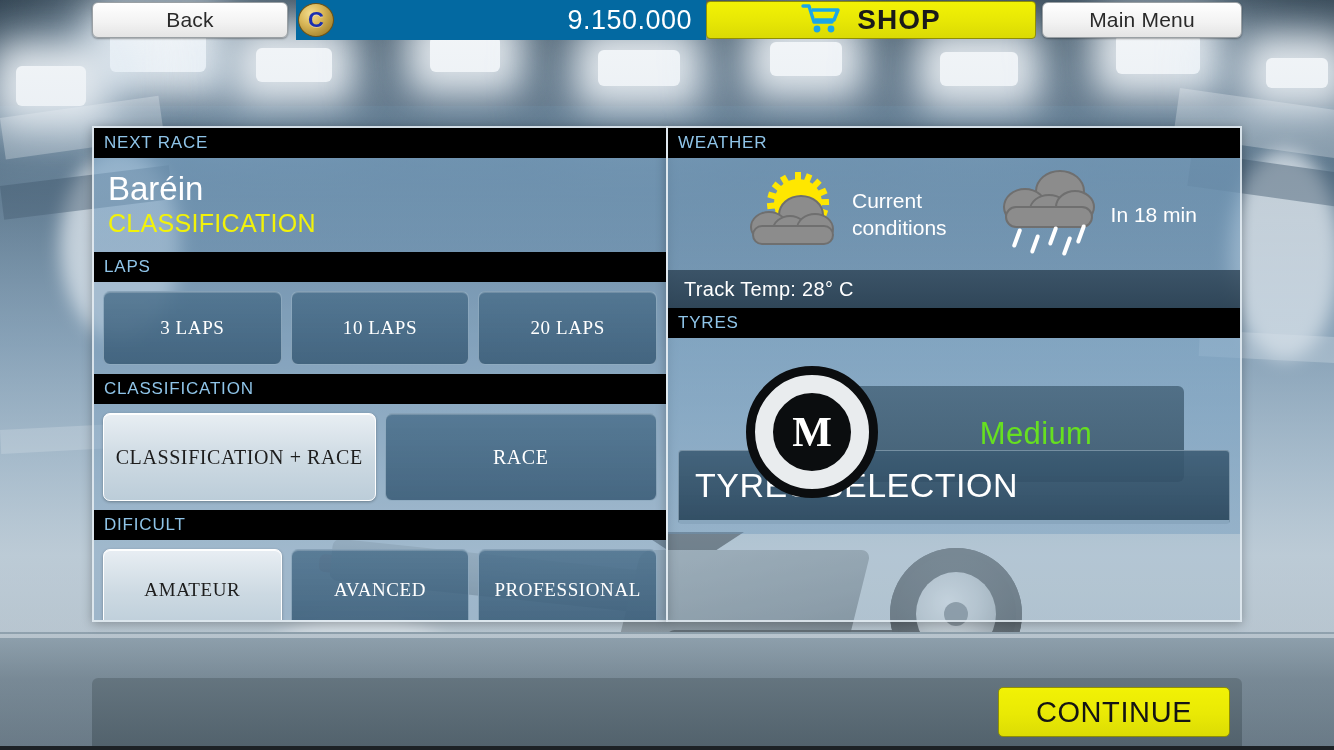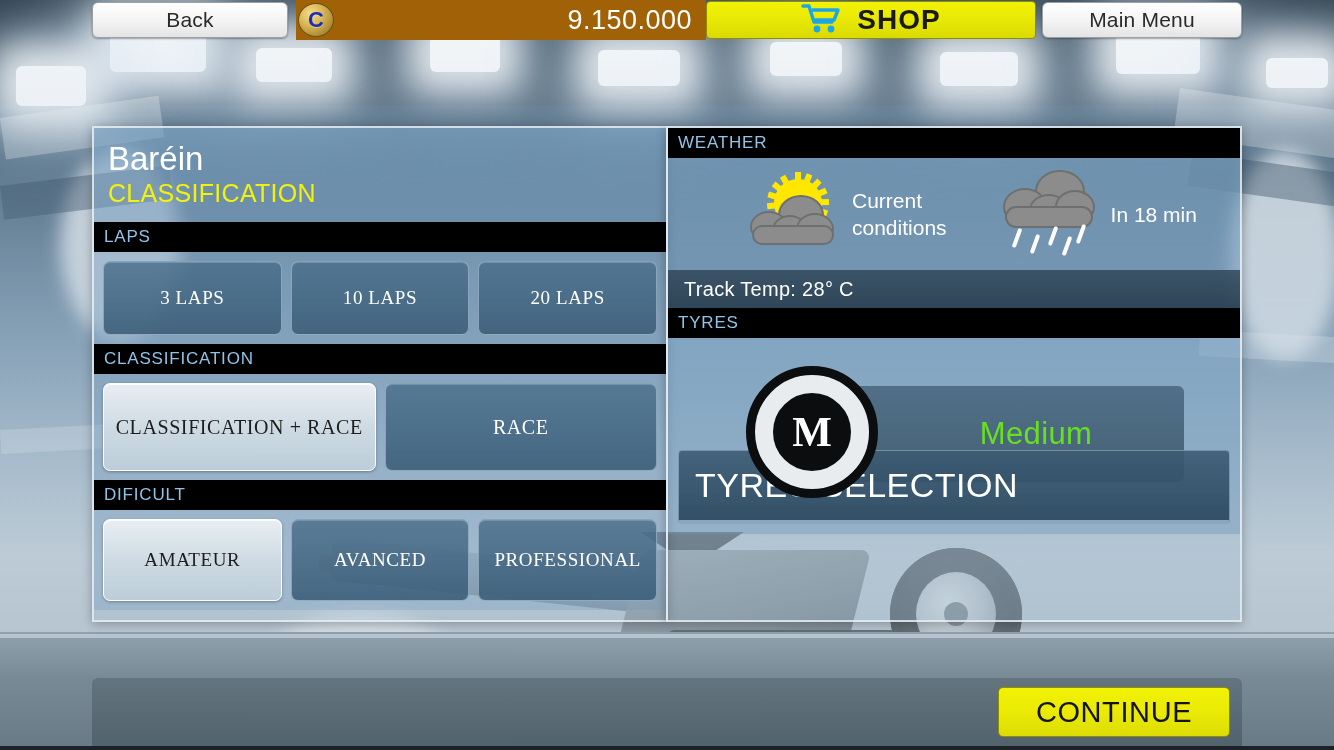--- a/index.html
+++ b/index.html
@@ -107,21 +107,21 @@
     display:flex; align-items:center; justify-content:center;
     font-size:21px; color:#2a2a2a; letter-spacing:.2px;
     box-shadow:0 1px 2px rgba(0,0,0,.35);
     cursor:pointer;
   }
   #back-btn{ left:92px; width:196px; }
   #mainmenu-btn{ left:1042px; width:200px; }
 
   .money-strip{
     position:absolute; left:296px; top:0; width:410px; height:40px;
-    background:#a16207; display:flex; align-items:center; justify-content:flex-end;
+    background:#0369a1; display:flex; align-items:center; justify-content:flex-end;
     padding-right:14px;
   }
   .money-val{ color:#fff; font-size:27px; letter-spacing:.5px; }
   .coin{
     position:absolute; left:298px; top:3px; width:36px; height:34px; border-radius:50%;
     background:radial-gradient(circle at 35% 30%, #f3dd8f 0%, #d9b758 38%, #a8862f 78%, #6d551b 100%);
     border:1px solid #6a5218;
     display:flex; align-items:center; justify-content:center;
     font-size:22px; font-weight:bold; color:#1b2fb0; z-index:2;
     text-shadow:0 1px 0 rgba(255,255,255,.35);
@@ -331,20 +331,23 @@
     <span class="shop-label">SHOP</span>
   </div>
 
   <div class="tb-btn" id="mainmenu-btn">
     <span>Main Menu</span>
   </div>
 </div>
 
 <div class="panel" id="left-panel">
 
+  <div class="sec-head">
+    <span>NEXT RACE</span>
+  </div>
 
   <div class="sec-body race-block">
     <div class="race-name">Baréin</div>
     <div class="race-sub">CLASSIFICATION</div>
   </div>
 
   <div class="sec-head">
     <span>LAPS</span>
   </div>
   <div class="btn-row" id="laps-row">

